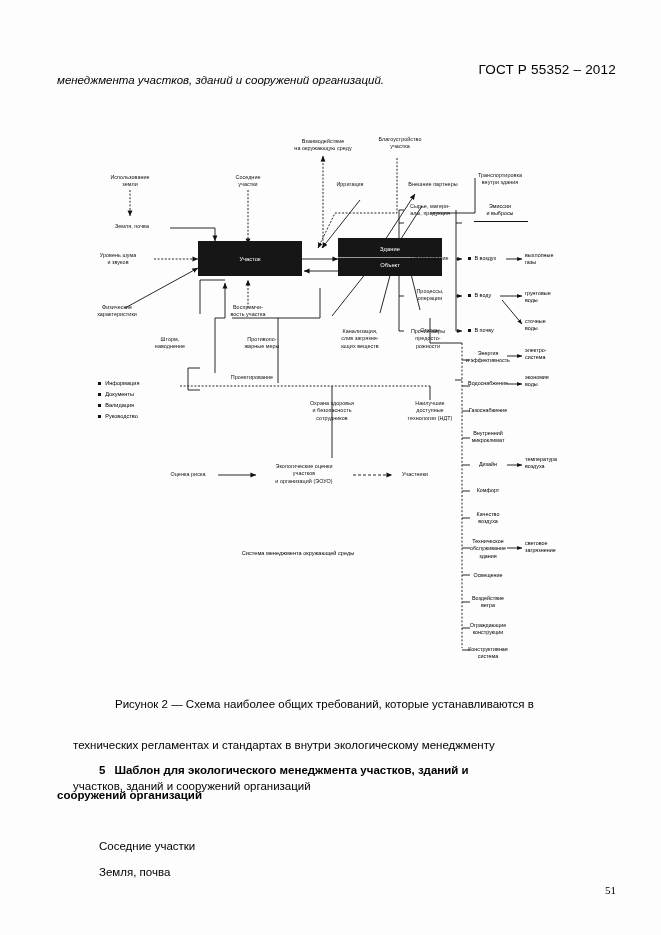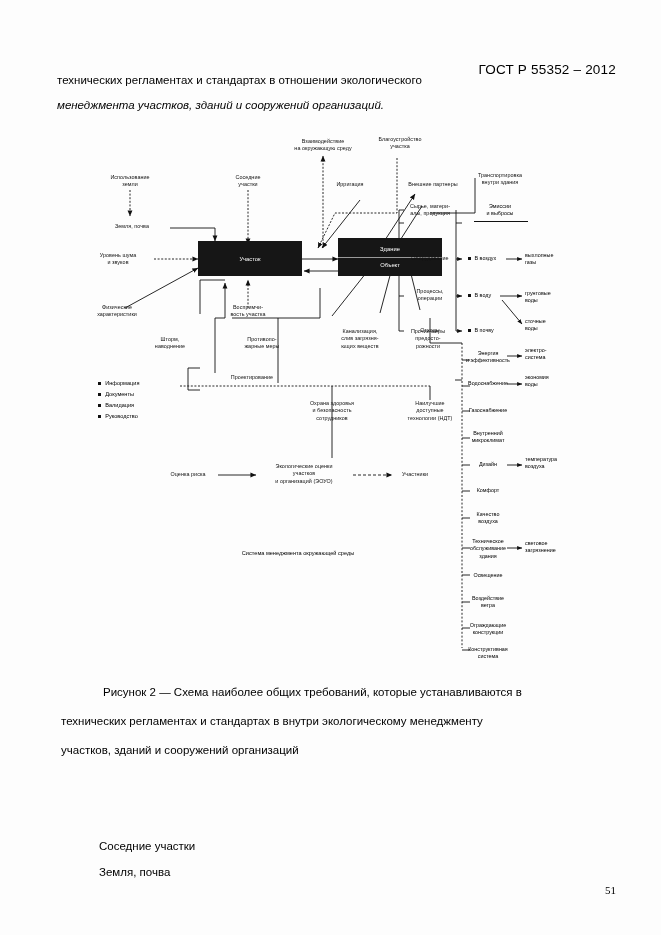--- a/index.html
+++ b/index.html
@@ -54,21 +54,21 @@
 
   .caption {
     position: absolute;
     left: 57px;
     width: 558px;
     top: 676px;
     font-size: 11.5px;
     line-height: 25px;
     text-align: justify;
   }
-  .caption p { margin: 4px; }
+  .caption p { margin: 16px; }
   .caption p.lastline { text-align: left; }
   .caption .indent { display: inline-block; width: 42px; }
 
   .section-head {
     position: absolute;
     left: 57px;
     width: 558px;
     top: 758px;
     font-size: 11.5px;
     line-height: 25px;
@@ -200,21 +200,20 @@
   }
 </style>
 </head>
 <body>
 
 <div class="page">
 
   <div class="doc-header">ГОСТ Р 55352 – 2012</div>
 
   <div class="para justified top-para">
-    <p>технических регламентах и стандартах в отношении экологического</p>
     <p class="lastline">менеджмента участков, зданий и сооружений организаций.</p>
   </div>
 
   <div class="diagram">
 
     <svg width="545" height="540" viewBox="0 0 545 540">
       <defs>
         <marker id="ah" markerWidth="7" markerHeight="6" refX="6.2" refY="3" orient="auto">
           <path d="M0,0.3 L6.4,3 L0,5.7 z" fill="#111"></path>
         </marker>
@@ -449,20 +448,24 @@
     <div class="treelabel" style="left:418px; top:518px;">Конструктивная
 система</div>
   </div>
 
   <div class="caption">
     <p><span class="indent"></span><span>Рисунок 2 — Схема наиболее общих требований, которые устанавливаются в</span></p>
     <p>технических регламентах и стандартах в внутри экологическому менеджменту</p>
     <p class="lastline">участков, зданий и сооружений организаций</p>
   </div>
 
+  <div class="section-head">
+    <p><span class="indent"></span><span>5</span><span class="numgap"></span><span>Шаблон для экологического менеджмента участков, зданий и</span></p>
+    <p class="lastline">сооружений организаций</p>
+  </div>
 
   <div class="tail-list">
     <div>Соседние участки</div>
     <div>Земля, почва</div>
   </div>
 
   <div class="page-number">51</div>
 </div>
 
 </body></html>

